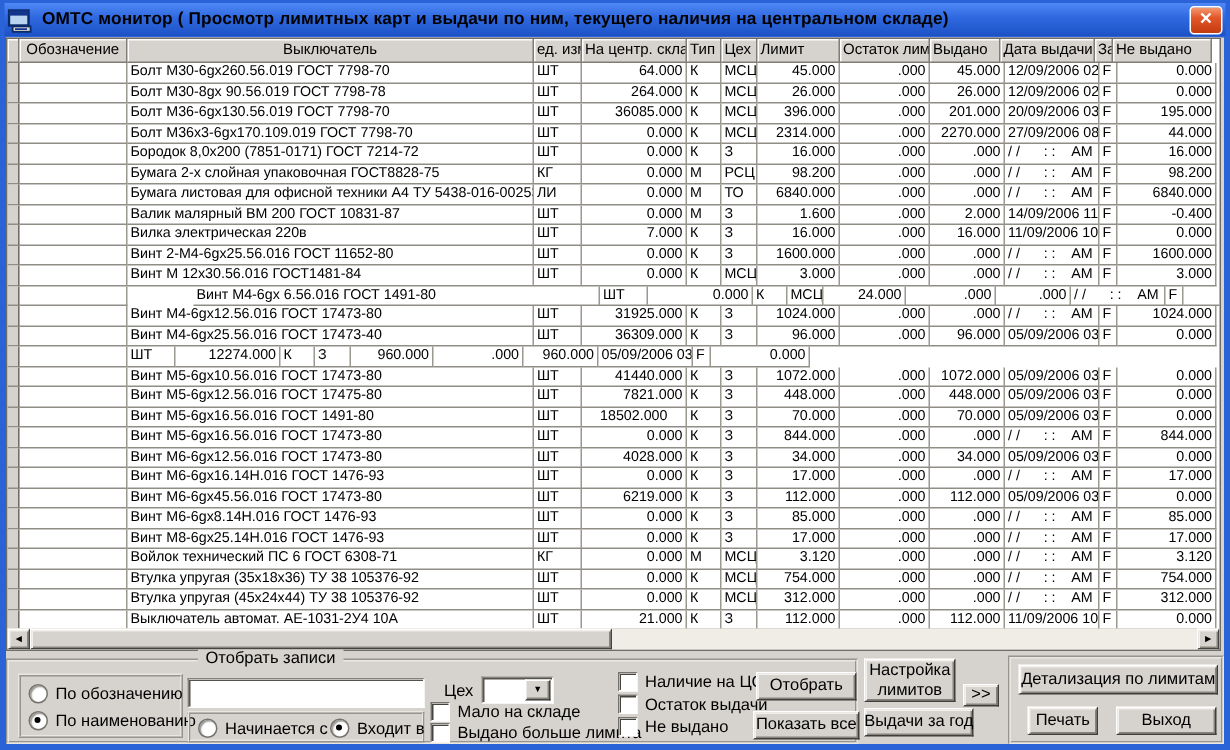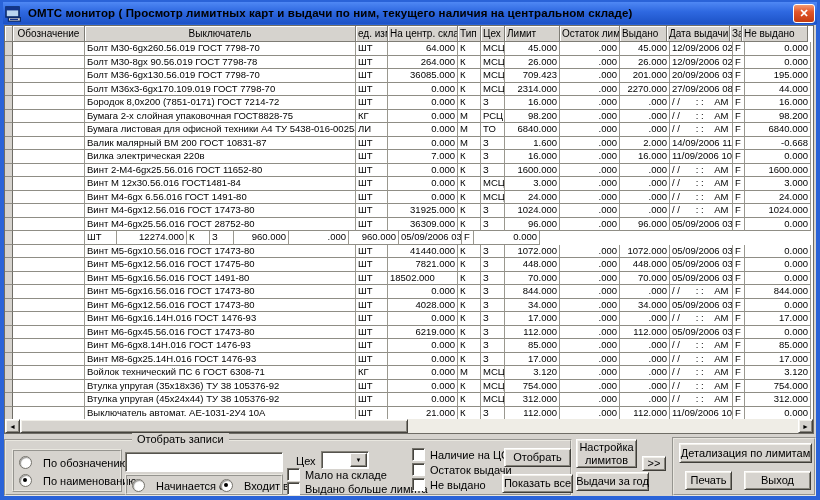--- a/index.html
+++ b/index.html
@@ -44,21 +44,21 @@
   .strack{flex:1;}
 
   
   .groupbox{position:absolute;box-sizing:border-box;border:2px groove #e9e7e0;background:#d6d3ce;}
   .group-label{position:absolute;top:-8px;left:126px;background:#d6d3ce;padding:0 5px;font-size:11px;color:#000;}
 
   .box3d{position:absolute;box-sizing:border-box;border:2px ridge #e9e7e0;}
 
   .ctl-label{position:absolute;font-size:11px;color:#000;white-space:nowrap;}
 
-  .radio-row{position:absolute;display:flex;align-items:center;gap:11px;font-size:11px;white-space:nowrap;}
+  .radio-row{position:absolute;display:flex;align-items:center;gap:5px;font-size:11px;white-space:nowrap;}
   .radio{width:11px;height:11px;border-radius:50%;background:#fff;border:1px solid #74726b;
          box-shadow:inset 1px 1px 1px rgba(64,62,57,.55);position:relative;flex:0 0 auto;}
   .radio.on::after{content:"";position:absolute;left:3px;top:3px;width:4px;height:4px;border-radius:50%;background:#000;}
 
   .cb-row{position:absolute;display:flex;align-items:center;gap:5px;font-size:11px;white-space:nowrap;}
   .cb{width:11px;height:11px;background:#fff;border:1px solid;border-color:#74726b #fff #fff #74726b;
       box-shadow:inset 1px 1px 0 #45433e;flex:0 0 auto;}
 
   .tinput{position:absolute;box-sizing:border-box;background:#fff;border:1px solid;
           border-color:#84827a #fff #fff #84827a;box-shadow:inset 1px 1px 0 #55534d;
@@ -145,21 +145,21 @@
             <div class="cell" style="width: 66px; text-align: right;">0.000</div>
           </div>
           <div class="grow">
             <div class="selcell" style="width: 8px;"></div>
             <div class="cell" style="width: 72px; text-align: left;"></div>
             <div class="cell" style="width: 271px; text-align: left;">Болт М36-6gх130.56.019 ГОСТ 7798-70</div>
             <div class="cell" style="width: 32px; text-align: left;">ШТ</div>
             <div class="cell" style="width: 70px; text-align: right;">36085.000</div>
             <div class="cell" style="width: 23px; text-align: left;">К</div>
             <div class="cell" style="width: 24px; text-align: left;">МСЦ</div>
-            <div class="cell" style="width: 55px; text-align: right;">709.423</div>
+            <div class="cell" style="width: 55px; text-align: right;">396.000</div>
             <div class="cell" style="width: 60px; text-align: right;">.000</div>
             <div class="cell" style="width: 50px; text-align: right;">201.000</div>
             <div class="cell" style="width: 63px; text-align: left;">20/09/2006 03:4</div>
             <div class="cell" style="width: 12px; text-align: left;">F</div>
             <div class="cell" style="width: 66px; text-align: right;">195.000</div>
           </div>
           <div class="grow">
             <div class="selcell" style="width: 8px;"></div>
             <div class="cell" style="width: 72px; text-align: left;"></div>
             <div class="cell" style="width: 271px; text-align: left;">Болт М36х3-6gх170.109.019 ГОСТ 7798-70</div>
@@ -225,21 +225,21 @@
             <div class="cell" style="width: 271px; text-align: left;">Валик малярный ВМ 200 ГОСТ 10831-87</div>
             <div class="cell" style="width: 32px; text-align: left;">ШТ</div>
             <div class="cell" style="width: 70px; text-align: right;">0.000</div>
             <div class="cell" style="width: 23px; text-align: left;">М</div>
             <div class="cell" style="width: 24px; text-align: left;">З</div>
             <div class="cell" style="width: 55px; text-align: right;">1.600</div>
             <div class="cell" style="width: 60px; text-align: right;">.000</div>
             <div class="cell" style="width: 50px; text-align: right;">2.000</div>
             <div class="cell" style="width: 63px; text-align: left;">14/09/2006 11:0</div>
             <div class="cell" style="width: 12px; text-align: left;">F</div>
-            <div class="cell" style="width: 66px; text-align: right;">-0.668</div>
+            <div class="cell" style="width: 66px; text-align: right;">-0.400</div>
           </div>
           <div class="grow">
             <div class="selcell" style="width: 8px;"></div>
             <div class="cell" style="width: 72px; text-align: left;"></div>
             <div class="cell" style="width: 271px; text-align: left;">Вилка электрическая 220в</div>
             <div class="cell" style="width: 32px; text-align: left;">ШТ</div>
             <div class="cell" style="width: 70px; text-align: right;">7.000</div>
             <div class="cell" style="width: 23px; text-align: left;">К</div>
             <div class="cell" style="width: 24px; text-align: left;">З</div>
             <div class="cell" style="width: 55px; text-align: right;">16.000</div>
@@ -275,21 +275,21 @@
             <div class="cell" style="width: 55px; text-align: right;">3.000</div>
             <div class="cell" style="width: 60px; text-align: right;">.000</div>
             <div class="cell" style="width: 50px; text-align: right;">.000</div>
             <div class="cell" style="width: 63px; text-align: left;">/ /      : :    АМ</div>
             <div class="cell" style="width: 12px; text-align: left;">F</div>
             <div class="cell" style="width: 66px; text-align: right;">3.000</div>
           </div>
           <div class="grow">
             <div class="selcell" style="width: 8px;"></div>
             <div class="cell" style="width: 72px; text-align: left;"></div>
-            <div class="cell" style="width: 271px; text-align: left;">Винт М4-6gх 6.56.016 ГОСТ 1491-80</div>
+            <div class="cell" style="width: 271px; text-align: left; margin-left: 44px;">Винт М4-6gх 6.56.016 ГОСТ 1491-80</div>
             <div class="cell" style="width: 32px; text-align: left;">ШТ</div>
             <div class="cell" style="width: 70px; text-align: right;">0.000</div>
             <div class="cell" style="width: 23px; text-align: left;">К</div>
             <div class="cell" style="width: 24px; text-align: left;">МСЦ</div>
             <div class="cell" style="width: 55px; text-align: right;">24.000</div>
             <div class="cell" style="width: 60px; text-align: right;">.000</div>
             <div class="cell" style="width: 50px; text-align: right;">.000</div>
             <div class="cell" style="width: 63px; text-align: left;">/ /      : :    АМ</div>
             <div class="cell" style="width: 12px; text-align: left;">F</div>
             <div class="cell" style="width: 66px; text-align: right;">24.000</div>
@@ -305,21 +305,21 @@
             <div class="cell" style="width: 55px; text-align: right;">1024.000</div>
             <div class="cell" style="width: 60px; text-align: right;">.000</div>
             <div class="cell" style="width: 50px; text-align: right;">.000</div>
             <div class="cell" style="width: 63px; text-align: left;">/ /      : :    АМ</div>
             <div class="cell" style="width: 12px; text-align: left;">F</div>
             <div class="cell" style="width: 66px; text-align: right;">1024.000</div>
           </div>
           <div class="grow">
             <div class="selcell" style="width: 8px;"></div>
             <div class="cell" style="width: 72px; text-align: left;"></div>
-            <div class="cell" style="width: 271px; text-align: left;">Винт М4-6gх25.56.016 ГОСТ 28752-80</div>
+            <div class="cell" style="width: 271px; text-align: left;">Винт М4-6gх25.56.016 ГОСТ 17473-40</div>
             <div class="cell" style="width: 32px; text-align: left;">ШТ</div>
             <div class="cell" style="width: 70px; text-align: right;">36309.000</div>
             <div class="cell" style="width: 23px; text-align: left;">К</div>
             <div class="cell" style="width: 24px; text-align: left;">З</div>
             <div class="cell" style="width: 55px; text-align: right;">96.000</div>
             <div class="cell" style="width: 60px; text-align: right;">.000</div>
             <div class="cell" style="width: 50px; text-align: right;">96.000</div>
             <div class="cell" style="width: 63px; text-align: left;">05/09/2006 03:4</div>
             <div class="cell" style="width: 12px; text-align: left;">F</div>
             <div class="cell" style="width: 66px; text-align: right;">0.000</div>
@@ -366,21 +366,21 @@
             <div class="cell" style="width: 50px; text-align: right;">448.000</div>
             <div class="cell" style="width: 63px; text-align: left;">05/09/2006 03:4</div>
             <div class="cell" style="width: 12px; text-align: left;">F</div>
             <div class="cell" style="width: 66px; text-align: right;">0.000</div>
           </div>
           <div class="grow">
             <div class="selcell" style="width: 8px;"></div>
             <div class="cell" style="width: 72px; text-align: left;"></div>
             <div class="cell" style="width: 271px; text-align: left;">Винт М5-6gх16.56.016 ГОСТ 1491-80</div>
             <div class="cell" style="width: 32px; text-align: left;">ШТ</div>
-            <div class="cell" style="width: 70px; text-align: left;">18502.000</div>
+            <div class="cell" style="width: 70px; text-align: center;">18502.000</div>
             <div class="cell" style="width: 23px; text-align: left;">К</div>
             <div class="cell" style="width: 24px; text-align: left;">З</div>
             <div class="cell" style="width: 55px; text-align: right;">70.000</div>
             <div class="cell" style="width: 60px; text-align: right;">.000</div>
             <div class="cell" style="width: 50px; text-align: right;">70.000</div>
             <div class="cell" style="width: 63px; text-align: left;">05/09/2006 03:4</div>
             <div class="cell" style="width: 12px; text-align: left;">F</div>
             <div class="cell" style="width: 66px; text-align: right;">0.000</div>
           </div>
           <div class="grow">

